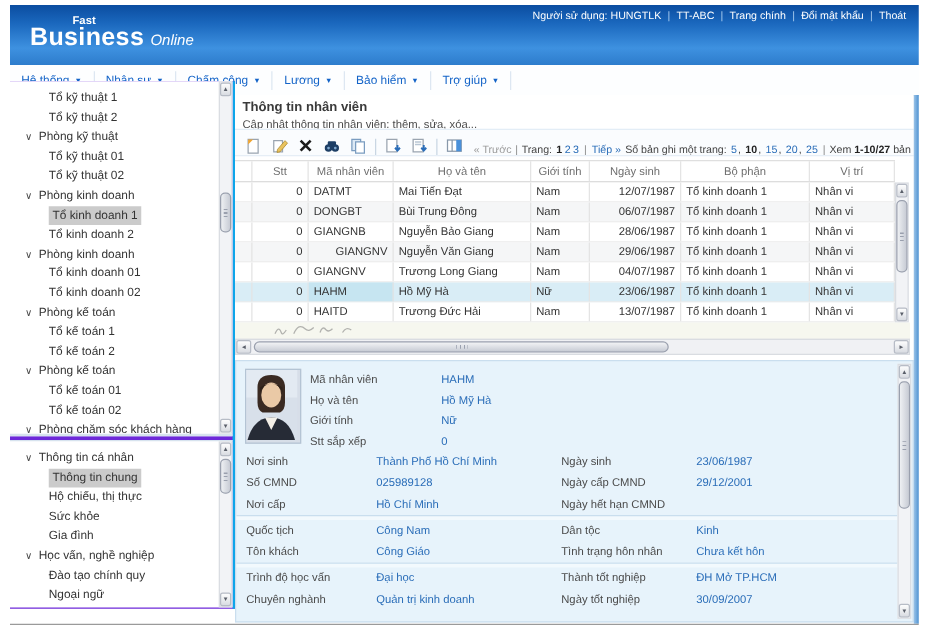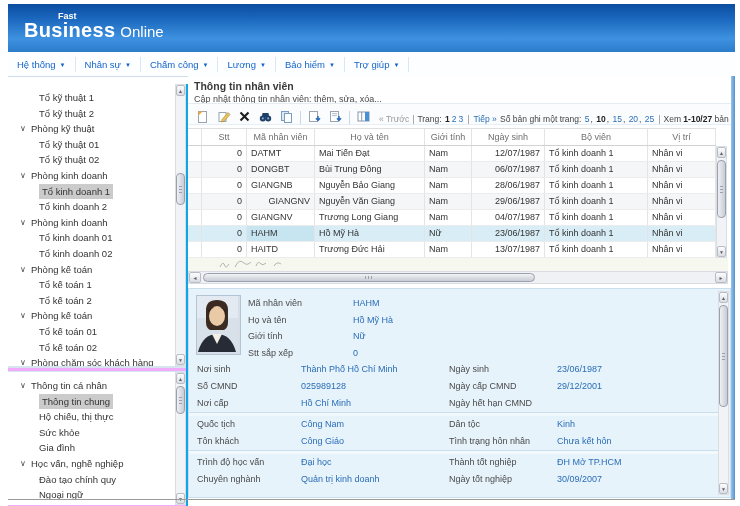--- a/index.html
+++ b/index.html
@@ -8,30 +8,30 @@
   
   .hdr{position:absolute;left:8px;top:4px;width:727px;height:48px;
        background:linear-gradient(180deg,#0b4da0 0%,#1a67bd 30%,#3e91e0 72%,#2d7ccc 100%);}
   .hdr-links{position:absolute;top:3px;right:6px;color:#fff;font-size:8.5px;white-space:nowrap;}
   .hl{color:#fff;margin:0 4px;cursor:pointer;}
   .hsep{color:#a9cdf0;margin:0 1px;}
   .logo{position:absolute;left:16px;top:7px;color:#fff;}
   .logo-fast{font-size:9px;font-weight:bold;margin-left:2px;padding-left:32px;}
   .logo-row{margin-top:-2px;}
   .logo-business{font-size:20px;font-weight:bold;letter-spacing:.3px;}
-  .logo-online{font-size:15px;margin-left:5px;}
+  .logo-online{font-size:12px;margin-left:5px;font-style:italic;}
 
   
   .menubar{position:absolute;left:8px;top:52px;width:727px;height:24px;background:#fdfeff;
            border-bottom:1px solid #cfdded;display:flex;align-items:center;}
   .mitem{color:#1464c8;font-size:9.5px;padding:0 9px;border-right:1px solid #dde7f2;height:15px;line-height:15px;cursor:pointer;white-space:nowrap;}
   .marrow{font-size:6px;color:#1464c8;margin-left:4px;vertical-align:1px;}
 
   
-  .sidebar{position:absolute;left:8px;top:84px;width:178px;height:422px;border-right:2px solid #0ea5e9;background:#f0abfc;}
+  .sidebar{position:absolute;left:8px;top:65px;width:178px;height:422px;border-right:2px solid #0ea5e9;background:#6d28d9;}
   .tree-panel{position:absolute;left:0;right:0;overflow:hidden;background:#fff;}
   .tree-top{top:0;height:282px;border-bottom:2px solid #d7e3ee;}
   .tree-bottom{top:287px;bottom:1px;border-top:1px solid #d7e3ee;}
   .tree-items{padding-top:6px;}
   .titem{height:15.6px;line-height:15.6px;color:#333;font-size:9.5px;white-space:nowrap;cursor:pointer;display:flex;align-items:center;}
   .titem.parent{padding-left:12px;}
   .titem.child{padding-left:31px;}
   .chev{width:11px;color:#4a4a4a;font-size:8px;}
   .titem.sel .lbl{background:#cbcbcb;padding:0 3px;}
 
@@ -102,20 +102,21 @@
   .dv{color:#2a6db8;}
   .p-l1{left:8px;}  .p-v1{left:112px;}  .p-l2{left:260px;}  .p-v2{left:368px;}
   .detail-vsb{top:2px;right:1px;height:204px;}
 </style>
 </head>
 <body>
 
 <div class="app">
 
   <div class="hdr">
+    <div class="hdr-links" id="hdr-links"><span class="hl">Người sử dụng: HUNGTLK</span><span class="hsep">|</span><span class="hl">TT-ABC</span><span class="hsep">|</span><span class="hl">Trang chính</span><span class="hsep">|</span><span class="hl">Đổi mật khẩu</span><span class="hsep">|</span><span class="hl">Thoát</span></div>
     <div class="logo">
       <div class="logo-fast">Fast</div>
       <div class="logo-row">
         <span class="logo-business">Business</span><span class="logo-online">Online</span>
       </div>
     </div>
   </div>
 
   <div class="menubar" id="menubar">
       <span class="mitem">Hệ thống<span class="marrow">▼</span></span>
@@ -290,21 +291,21 @@
       </div>
 
     <div class="grid" id="grid">
         <div class="g-hrow">
           <div class="g-cell" style="width: 14px;"></div>
           <div class="g-cell" style="width: 45px;">Stt</div>
           <div class="g-cell" style="width: 68px;">Mã nhân viên</div>
           <div class="g-cell" style="width: 110px;">Họ và tên</div>
           <div class="g-cell" style="width: 47px;">Giới tính</div>
           <div class="g-cell" style="width: 73px;">Ngày sinh</div>
-          <div class="g-cell" style="width: 103px;">Bộ viên</div>
+          <div class="g-cell" style="width: 103px;">Bộ phận</div>
           <div class="g-cell ta-r" style="width: 68px;">Vị trí</div>
         </div>
         <div class="g-row">
           <div class="g-cell" style="width: 14px;"></div>
           <div class="g-cell ta-r" style="width: 45px;">0</div>
           <div class="g-cell c-code" style="width: 68px;">DATMT</div>
           <div class="g-cell" style="width: 110px;">Mai Tiến Đạt</div>
           <div class="g-cell" style="width: 47px;">Nam</div>
           <div class="g-cell ta-r" style="width: 73px;">12/07/1987</div>
           <div class="g-cell" style="width: 103px;">Tổ kinh doanh 1</div>

